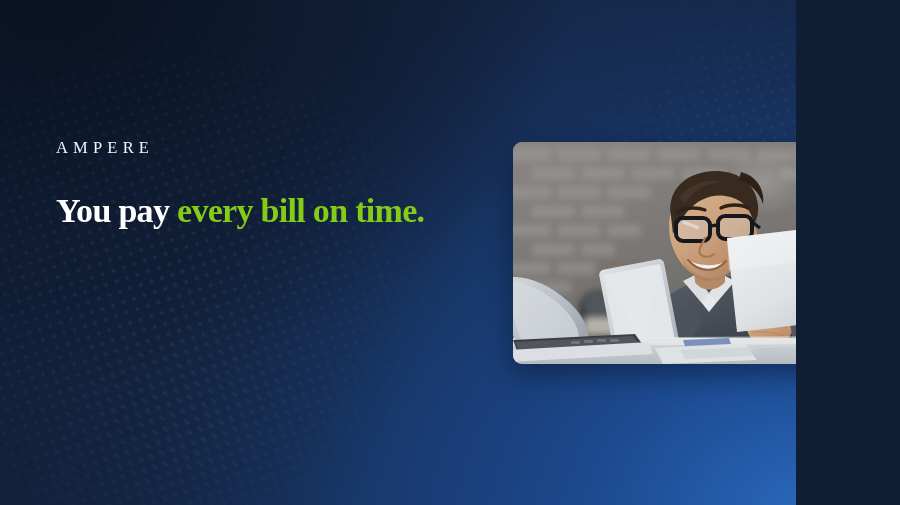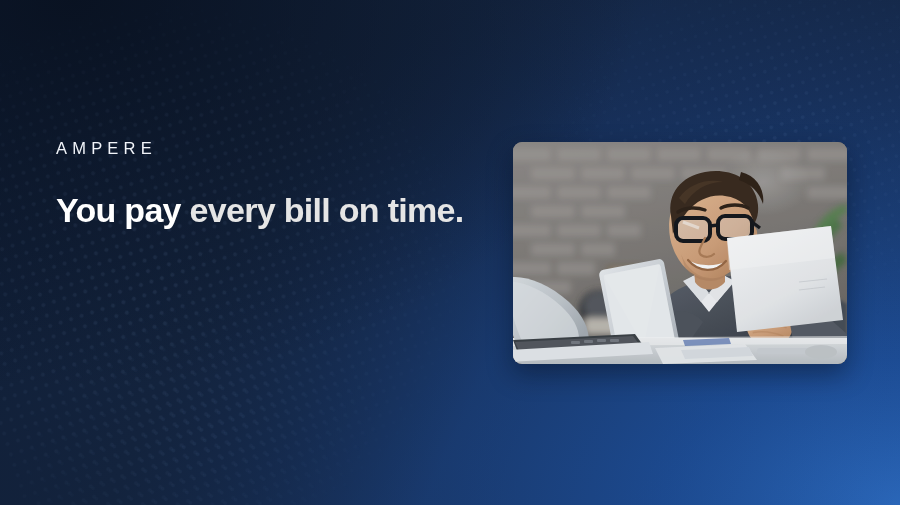--- a/index.html
+++ b/index.html
@@ -6,24 +6,24 @@
 
   html, body {
     width: 900px;
     height: 505px;
     overflow: hidden;
     background: #0f1d35;
   }
 
   #banner {
     position: relative;
-    width: 900px;
+    width: 796px;
     height: 505px;
     overflow: hidden;
-    font-family: Liberation Sans, sans-serif;
+    font-family: Liberation Serif, serif;
     background: #14243f;
   }
 
   
   .bg-base {
     position: absolute; inset: 0;
     background:
       radial-gradient(120% 130% at 100% 100%, #2a66b8 0%, #1d4d96 22%, #1a3e77 42%, #172f58 64%, #14243f 85%);
   }
   .bg-wash {
@@ -87,21 +87,21 @@
   }
 
   .headline {
     font-size: 34px;
     font-weight: 700;
     line-height: 1.33;
     letter-spacing: -0.7px;
     color: #ffffff;
     white-space: nowrap;
   }
-  .headline .accent { color: #e5e5e5; margin-top: 22px; }
+  .headline .accent { color: #84cc16; margin-top: 22px; }
 
   
   .photo-card {
     position: absolute;
     left: 513px;
     top: 142px;
     width: 334px;
     height: 222px;
     border-radius: 9px;
     overflow: hidden;

